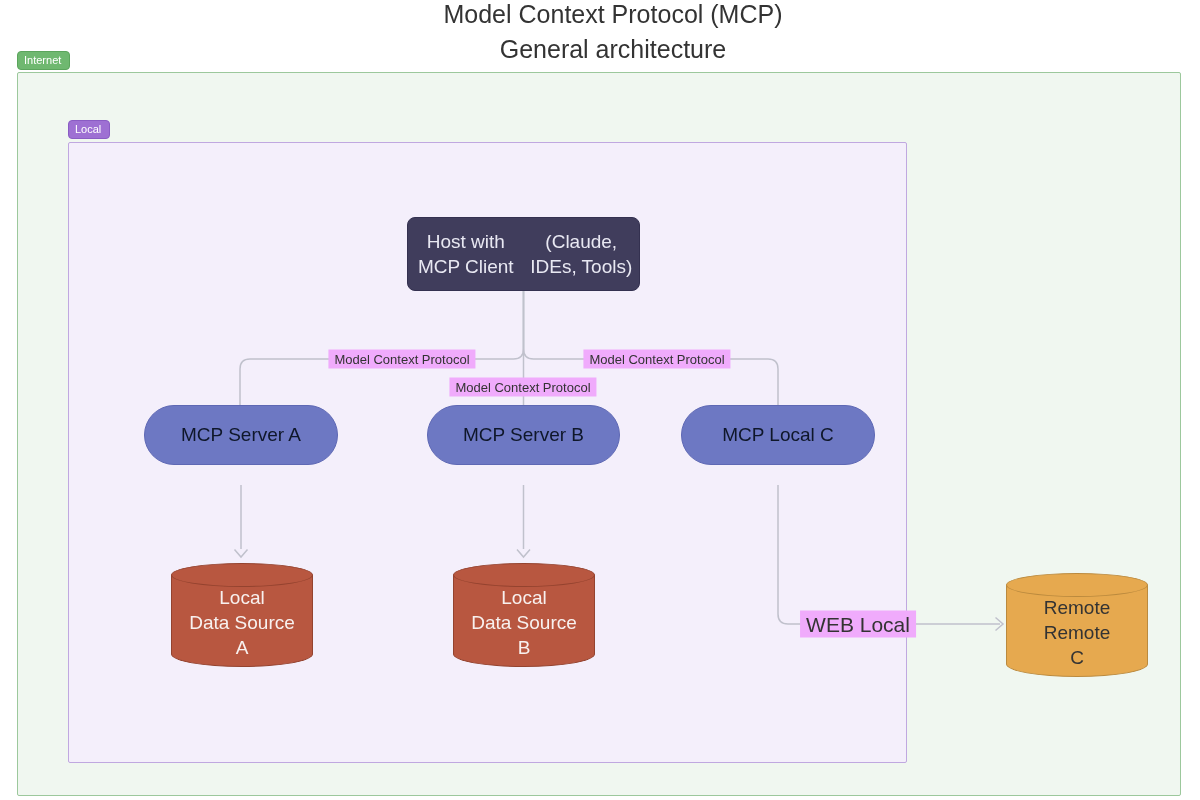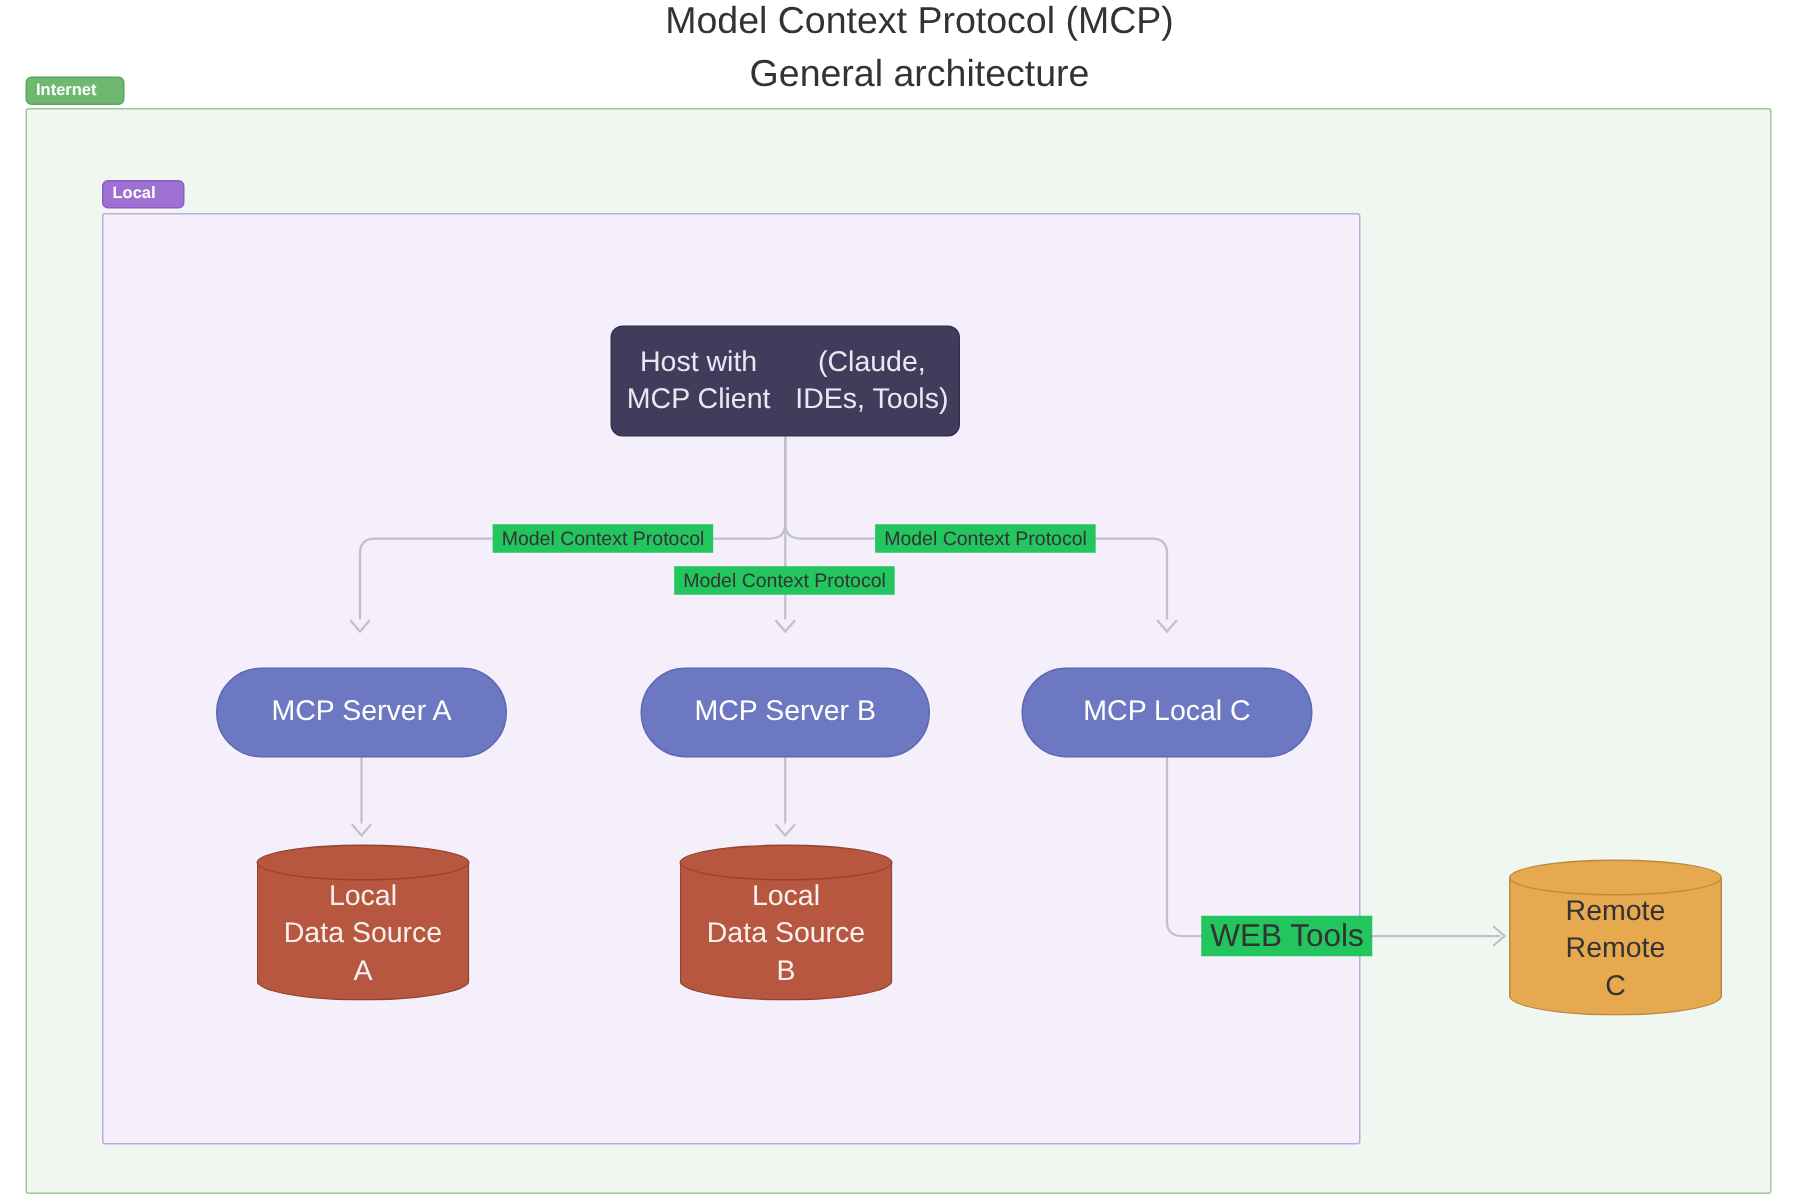--- a/index.html
+++ b/index.html
@@ -32,63 +32,63 @@
   }
   .cluster-local {
     left:68px; top:142px; width:839px; height:621px;
     background:#f4effb;
     border:1px solid #c0a8e0;
     border-radius:2px;
     z-index:1;
   }
   .cluster-badge {
     position:absolute;
-    font-size:11px; font-weight:700; color:#fff;
-    padding:2px 18px 3px 6px;
+    font-size:11px; font-weight:400; color:#fff;
+    padding:2px 8px 3px 6px;
     border-radius:4px;
     line-height:12px;
     z-index:6;
   }
   .badge-internet { left:17px; top:51px; background:#6fb870; border:1px solid #5ba55c; }
   .badge-local   { left:68px; top:120px; background:#9e70d3; border:1px solid #8a5cc4; }
 
   
   svg.edges { position:absolute; left:0; top:0; z-index:2; pointer-events:none; }
   .edge-path { stroke:#c0c1cc; stroke-width:1.5; fill:none; }
 
   
   .edge-label {
     position:absolute;
     transform:translate(-50%,-50%);
-    background:#22c55e;
+    background:#f0abfc;
     color:#333;
     font-size:13px;
     line-height:15px;
     padding:2px 6px;
     white-space:nowrap;
     z-index:4;
   }
   .edge-label-web { font-size:21px; line-height:23px; }
 
   
   .node { z-index:3; display:flex; flex-direction:row; align-items:center; justify-content:center; text-align:center; }
   .node-host {
     left:407px; top:217px; width:233px; height:74px;
     background:#403d5c;
     border:1px solid #343150;
     border-radius:8px;
     color:#e8e8f2;
     font-size:19px; line-height:25px;
   }
   .node-pill {
-    top:445px; height:60px;
+    top:405px; height:60px;
     background:#6d78c3;
     border:1px solid #5e68b4;
     border-radius:30px;
-    color:#ffffff;
+    color:#0f172a;
     font-size:19px;
   }
   .pill-a { left:144px; width:194px; }
   .pill-b { left:427px; width:193px;text-align:right; }
   .pill-c { left:681px; width:194px; }
 
   
   .cylinder { z-index:3; }
   .cyl-a { left:171px; top:563px; width:142px; height:104px; }
   .cyl-b { left:453px; top:563px; width:142px; height:104px; }
@@ -150,21 +150,21 @@
   <path class="edge-path" d="M523.5 485 L523.5 549"></path>
   <path class="edge-path" d="M517 549.5 L523.5 557 L530 549.5"></path>
 
   <path class="edge-path" d="M778 485 L778 614 Q778 624 788 624 L1000 624"></path>
   <path class="edge-path" d="M995.5 617.5 L1003 624 L995.5 630.5"></path>
 </svg>
 
 <div class="edge-label" style="left:402px; top:359px;">Model Context Protocol</div>
 <div class="edge-label" style="left:657px; top:359px;">Model Context Protocol</div>
 <div class="edge-label" style="left:523px; top:387px;">Model Context Protocol</div>
-<div class="edge-label edge-label-web" style="left:858px; top:624px;">WEB Tools</div>
+<div class="edge-label edge-label-web" style="left:858px; top:624px;">WEB Local</div>
 
 <div class="abs node node-host">
   <div>Host with MCP Client</div>
   <div>(Claude, IDEs, Tools)</div>
 </div>
 
 <div class="abs node node-pill pill-a">MCP Server A</div>
 <div class="abs node node-pill pill-b">MCP Server B</div>
 <div class="abs node node-pill pill-c">MCP Local C</div>
 

